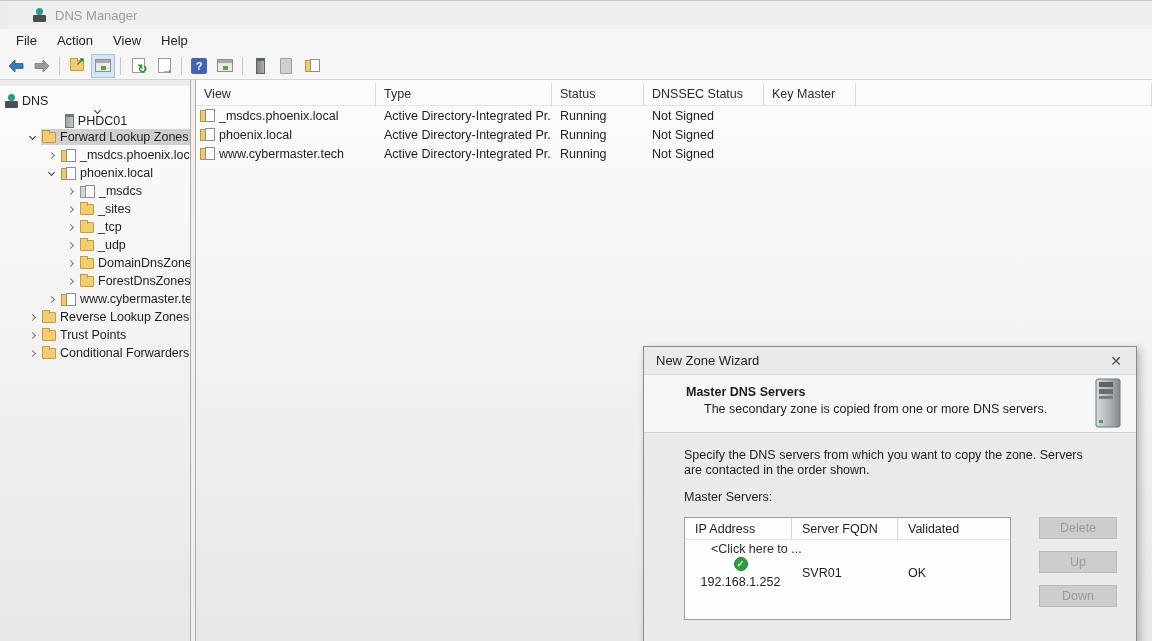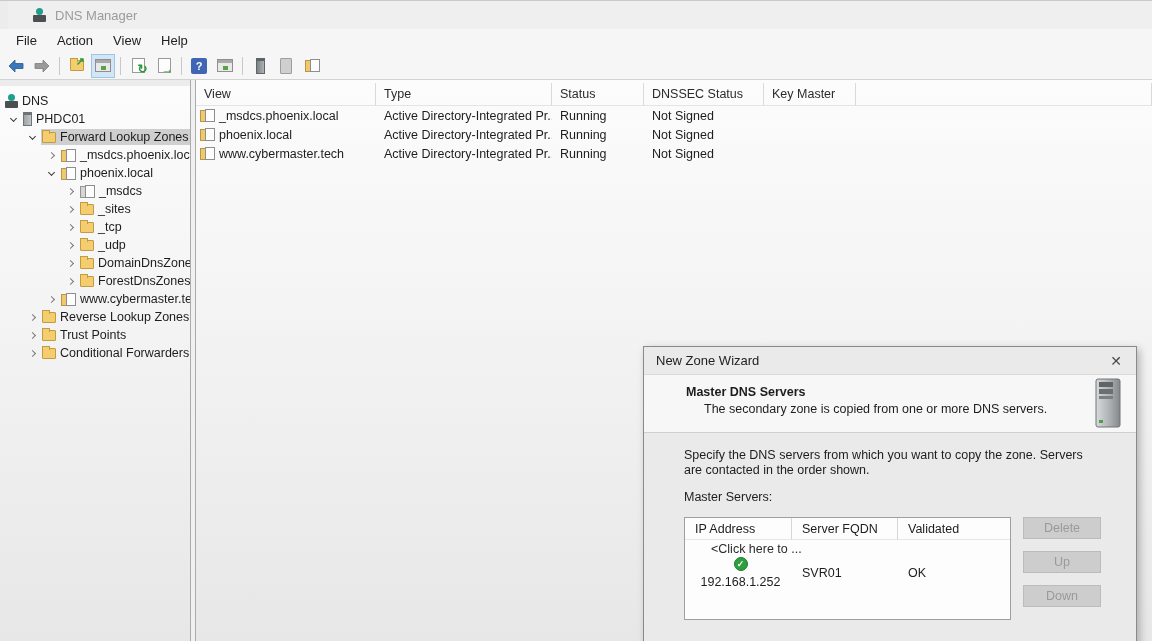--- a/index.html
+++ b/index.html
@@ -48,21 +48,21 @@
   .splitter { position:absolute; left:190px; top:79px; width:6px; bottom:0; background:#f0f0f0; border-left:1px solid #ababab; border-right:1px solid #ababab; cursor:col-resize; }
   .list-pane { position:absolute; left:196px; top:79px; right:0; bottom:0; overflow:hidden; }
   
   .trow { display:flex; align-items:center; height:18px; white-space:nowrap; cursor:default; }
   .exp { width:18px; flex:none; display:flex; align-items:center; justify-content:center; cursor:pointer; }
   .chev-r { width:5px; height:5px; border-right:1.4px solid #7a7a7a; border-bottom:1.4px solid #7a7a7a; transform:rotate(-45deg); }
   .chev-d { width:5px; height:5px; border-right:1.6px solid #3b3b3b; border-bottom:1.6px solid #3b3b3b; transform:rotate(45deg); margin-top:-2px; }
   .t-label { margin-left:4px; }
   .t-wrap { display:flex; align-items:center; padding:1px 3px 1px 1px; }
   .t-wrap.sel { background:#cfcfcf; }
-  .pl0 { padding-left:4px; } .pl1 { padding-left:4px; } .pl2 { padding-left:23px; } .pl3 { padding-left:42px; } .pl4 { padding-left:61px; }
+  .pl0 { padding-left:4px; } .pl1 { padding-left:4px;flex-direction:column; } .pl2 { padding-left:23px; } .pl3 { padding-left:42px; } .pl4 { padding-left:61px; }
   
   .lv-header { display:grid; grid-template-columns:180px 176px 92px 120px 92px auto; height:23px; margin-top:3px; align-items:center; }
   .lv-header .hcell { height:100%; display:flex; align-items:center; padding-left:8px; border-right:1px solid #dadada; border-bottom:1px solid #e4e4e4; color:#2b2b2b; cursor:default; }
   .lv-row { display:grid; grid-template-columns:180px 176px 92px 120px 92px auto; height:19px; align-items:center; cursor:default; }
   .lv-row .cell { padding-left:8px; white-space:nowrap; overflow:hidden; }
   .lv-row .namecell { display:flex; align-items:center; padding-left:4px; gap:4px; }
   
   .dialog { position:absolute; left:643px; top:345px; width:494px; height:300px; background:#eaeaea; border:1px solid #8a8a8a; box-shadow:3px 3px 8px rgba(0,0,0,0.25); z-index:10; }
   .dlg-titlebar { height:27px; display:flex; align-items:center; padding-left:12px; font-size:13px; color:#222; }
   .dlg-close { position:absolute; right:8px; top:4px; width:24px; height:20px; display:flex; align-items:center; justify-content:center; font-size:14px; color:#4a4a4a; cursor:pointer; }
@@ -75,21 +75,21 @@
   .ms-table { position:absolute; left:40px; top:84px; width:327px; height:103px; background:#fdfdfd; border:1px solid #9f9f9f; }
   .ms-thead { display:grid; grid-template-columns:107px 106px auto; height:22px; }
   .ms-thead .thcell { display:flex; align-items:center; padding-left:10px; border-right:1px solid #d6d6d6; border-bottom:1px solid #e6e6e6; }
   .ms-thead .thcell:last-child { border-right:none; }
   .ph-row { height:17px; display:flex; align-items:center; padding-left:26px; color:#2b2b2b; cursor:text; }
   .ms-row { display:grid; grid-template-columns:107px 106px auto; height:19px; align-items:center; }
   .ms-row .ipcell { display:flex; align-items:center; gap:4px; padding-left:4px;flex-direction:column; }
   .ms-row .cell { padding-left:10px; }
   .i-check { width:14px; height:14px; border-radius:50%; background:#2f9e3f; border:1px solid #1d7a2b; color:#fff; font-size:9px; line-height:13px; text-align:center; font-weight:bold; flex:none; }
   .i-check::before { content:"\2713"; }
-  .dlg-btn { position:absolute; left:379px; width:78px; height:22px; background:#cdcdcd; border:1px solid #bcbcbc; color:#9a9a9a; font-size:12.5px; display:flex; align-items:center; justify-content:center; cursor:default; }
+  .dlg-btn { position:absolute; left:395px; width:78px; height:22px; background:#cdcdcd; border:1px solid #bcbcbc; color:#9a9a9a; font-size:12.5px; display:flex; align-items:center; justify-content:center; cursor:default; }
   .arrow-svg { display:block; }
 </style>
 </head>
 <body>
 
 <div id="app">
 
   <div class="titlebar">
     <span class="app-icon"></span>
     <span class="app-title">DNS Manager</span>

